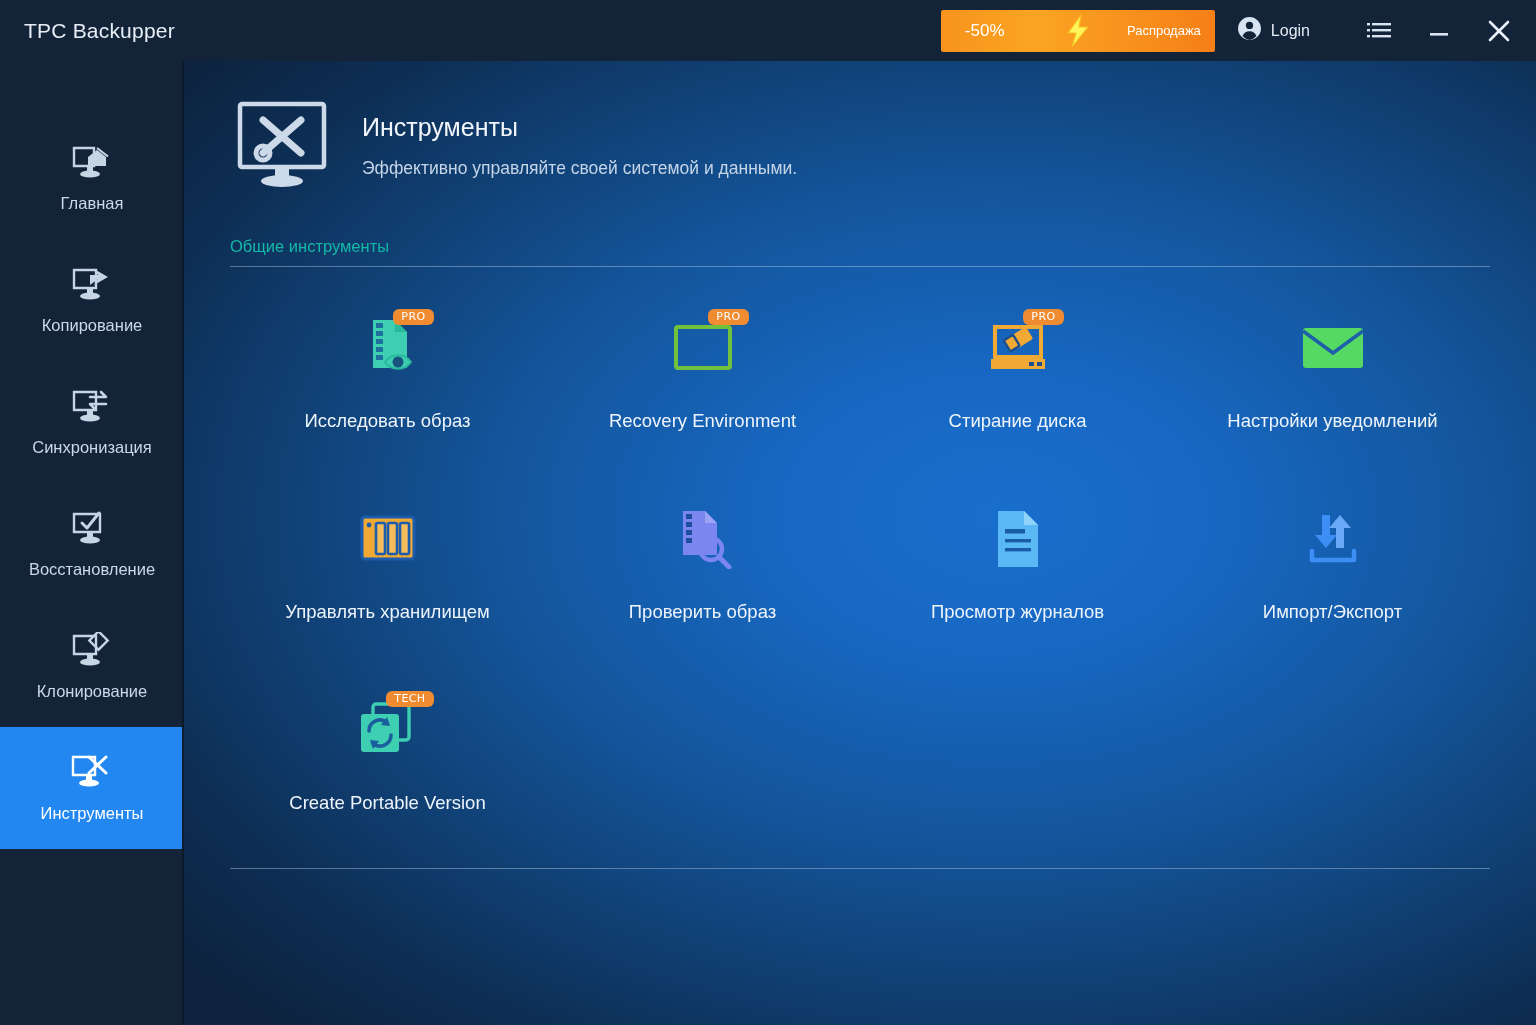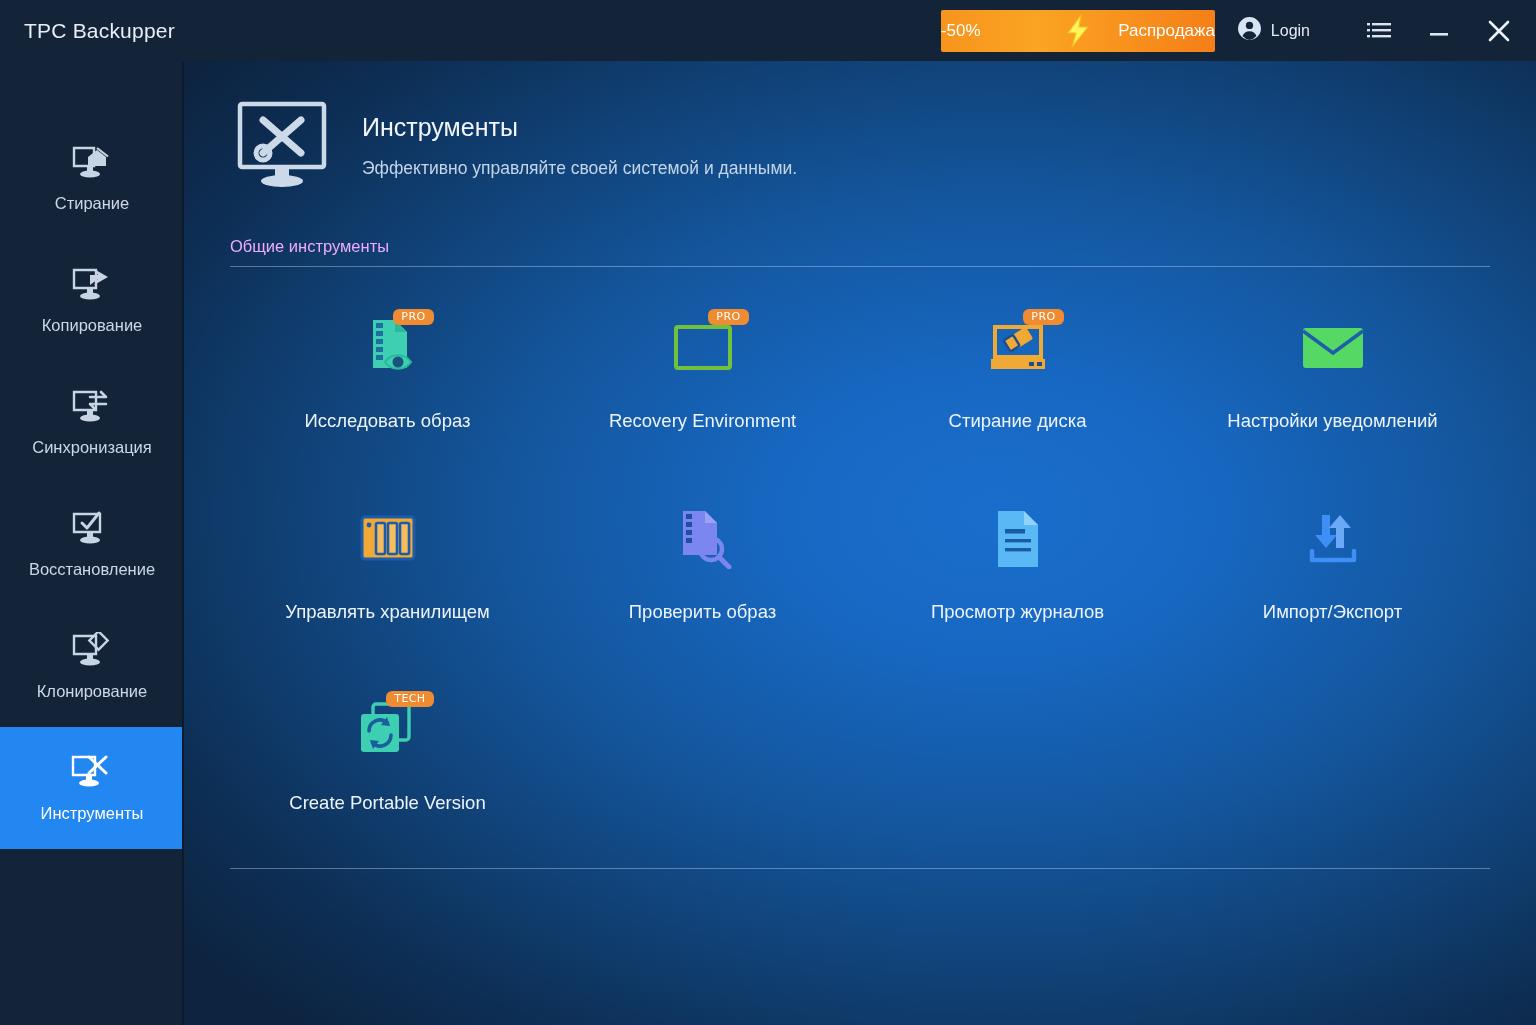--- a/index.html
+++ b/index.html
@@ -47,33 +47,34 @@
     width: 274px; height: 42px;
     border-radius: 2px;
     background: linear-gradient(90deg, #f7941d 0%, #fba423 35%, #f57f17 100%);
     margin-right: 22px;
     overflow: hidden;
     cursor: pointer;
   }
   .promo-off {
     font-size: 17px;
     color: #ffffff;
-    padding-left: 0;
+    padding-left: 24px;
     font-weight: normal;
     white-space: nowrap;
   }
   .promo-bolt {
     position: absolute;
     left: 118px; top: 3px;
     width: 38px; height: 36px;
     display: flex; align-items: center; justify-content: center;
   }
   .promo-label {
-    font-size: 17px;
+    font-size: 13px;
     color: #ffffff;
+    padding-right: 14px;
     white-space: nowrap;
   }
   .login-box {
     display: flex; align-items: center; gap: 9px;
     margin-right: 46px;
     cursor: pointer;
   }
   .login-text { font-size: 16px; color: #e3eaf4; }
   .tb-icon {
     width: 46px; height: 46px;
@@ -176,21 +177,21 @@
   .page-sub {
     font-size: 17.5px;
     color: #c5d5e8;
     white-space: nowrap;
   }
 
   
   .section { margin-top: 48px; }
   .section-title {
     font-size: 16.5px;
-    color: #f0abfc;
+    color: #14b8a6;
     padding-bottom: 10px;
     white-space: nowrap;
   }
   .section-rule {
     height: 1px;
     background: rgba(195,215,240,.42);
     width: 100%;
   }
 
   .tools-grid {
@@ -303,21 +304,21 @@
       <div class="nav-item">
         <span class="nav-icon">
           <svg width="44" height="38" viewBox="0 0 44 38">
             <path d="M4 4h20v18H4z" fill="none" stroke="#c7d4e4" stroke-width="2.4"></path>
             <path d="M18 22v-9l9-7 9 7v9z" fill="#c7d4e4"></path>
             <path d="M27 4l11 8.5" fill="none" stroke="#c7d4e4" stroke-width="2.2"></path>
             <ellipse cx="20" cy="30" rx="10" ry="3.6" fill="#c7d4e4"></ellipse>
             <rect x="17" y="22" width="6" height="5" fill="#c7d4e4"></rect>
           </svg>
         </span>
-        <span class="nav-label">Стирание</span>
+        <span class="nav-label">Главная</span>
       </div>
 
       <div class="nav-item">
         <span class="nav-icon">
           <svg width="44" height="38" viewBox="0 0 44 38">
             <path d="M4 4h22v18H4z" fill="none" stroke="#c7d4e4" stroke-width="2.4"></path>
             <path d="M20 19V9h8l-4-6 14 8-14 8 4-6z" fill="#c7d4e4"></path>
             <ellipse cx="20" cy="30" rx="10" ry="3.6" fill="#c7d4e4"></ellipse>
             <rect x="17" y="22" width="6" height="5" fill="#c7d4e4"></rect>
           </svg>

